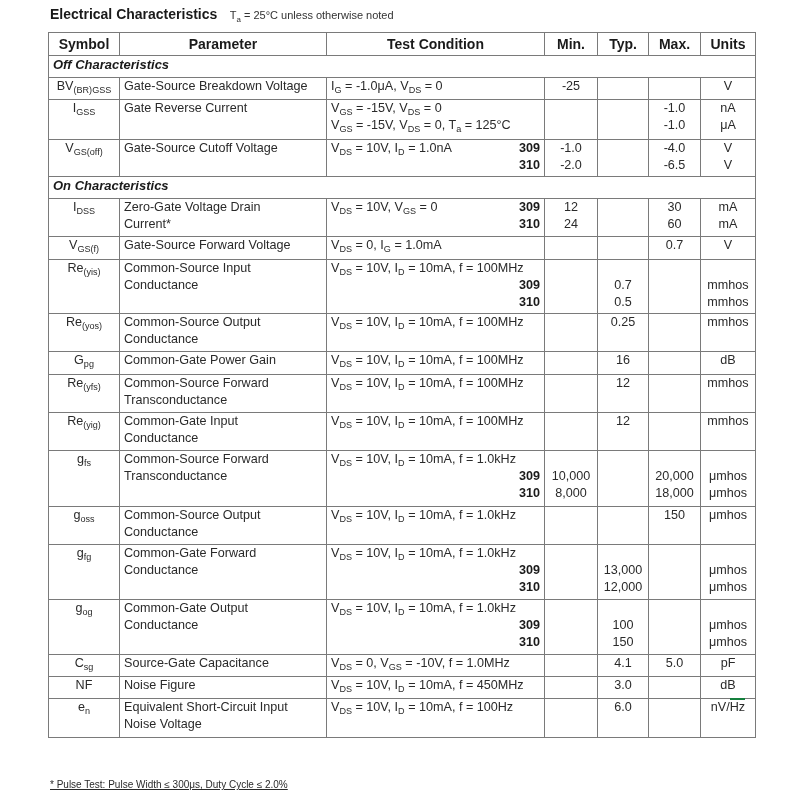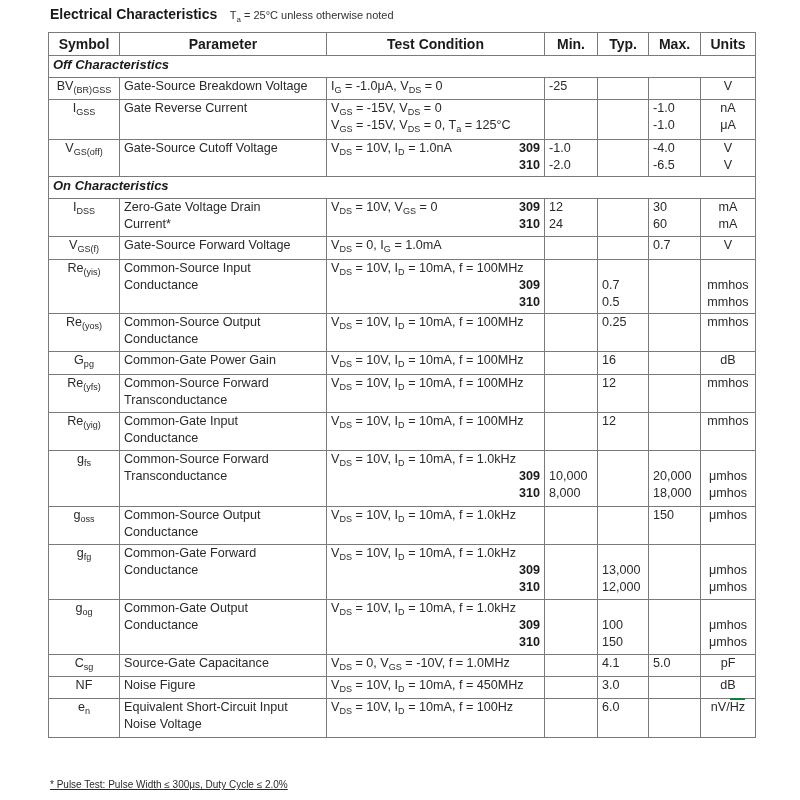--- a/index.html
+++ b/index.html
@@ -14,21 +14,21 @@
   table.spec td, table.spec th { border: 1px solid #7a7a7a; padding: 0 4px;
                vertical-align: top; line-height: 17px; }
   table.spec th { font-size: 14px; font-weight: bold; text-align: center;
                vertical-align: middle; height: 22px; color: #1a1a1a; }
   col.c-sym { width: 71px; } col.c-par { width: 207px; } col.c-cond { width: 218px; }
   col.c-min { width: 53px; } col.c-typ { width: 51px; } col.c-max { width: 52px; } col.c-unit { width: 55px; }
   td.section { font-weight: bold; font-size: 13px; height: 21px; vertical-align: middle; color: #1a1a1a; font-style: italic; }
   td.sym { text-align: center; padding-top: 3px; }
   td.par { padding-top: 3px; padding-left: 5px; }
   td.cond { padding-top: 3px; padding-left: 5px; padding-right: 3px; margin-left: 42px; }
-  td.num { text-align: left; padding-top: 3px; }
+  td.num { text-align: center; padding-top: 3px; }
   td.unit { text-align: center; padding-top: 3px; }
   .line { display: block; height: 17px; white-space: nowrap; }
   .cond-line { display: flex; justify-content: space-between; white-space: nowrap; height: 17px; }
   .part { font-weight: bold; color: #1a1a1a; }
   .right { text-align: right; display: block; }
   .footnote { position: absolute; left: 50px; top: 779px; font-size: 10px; white-space: nowrap; text-decoration: underline; }
 </style>
 </head>
 <body>
 

